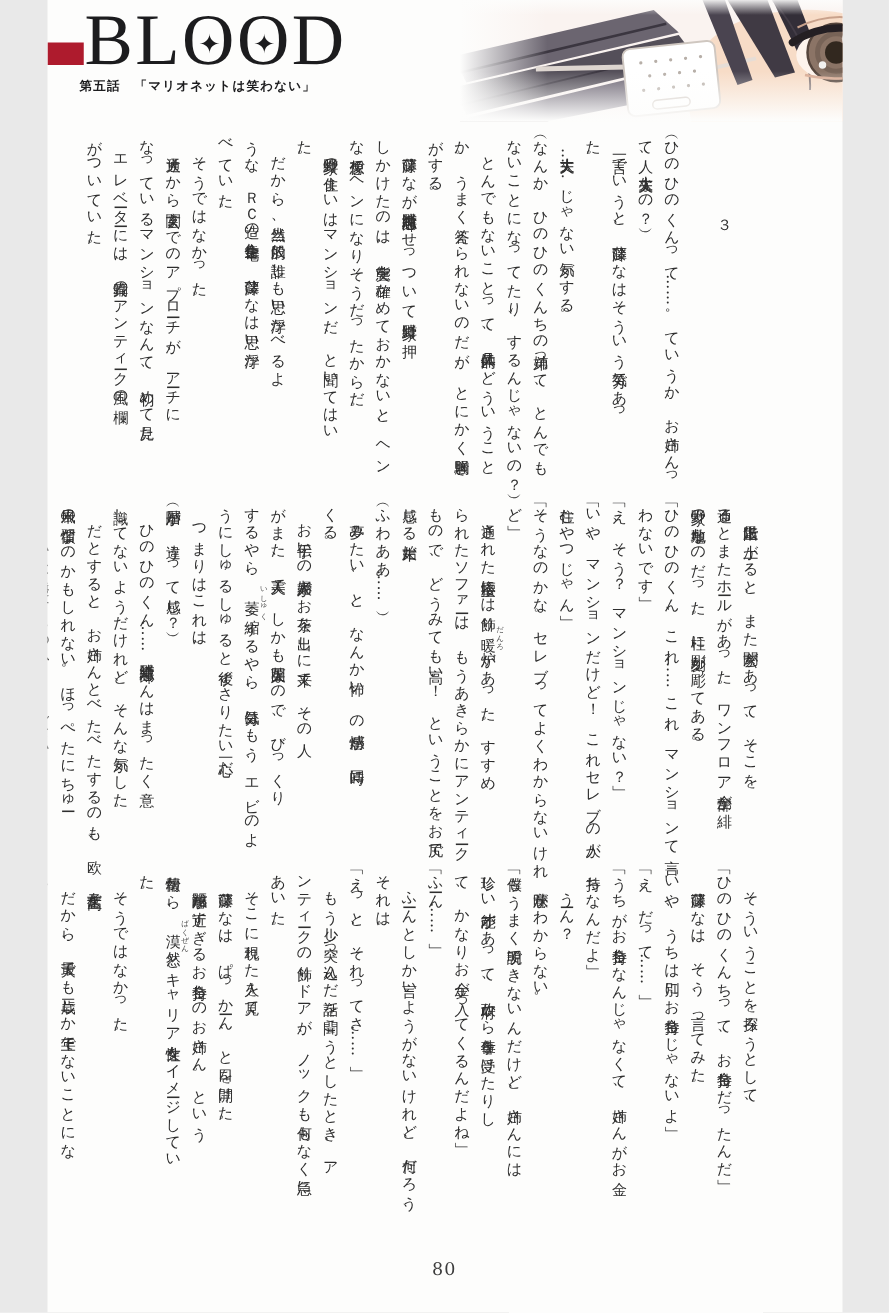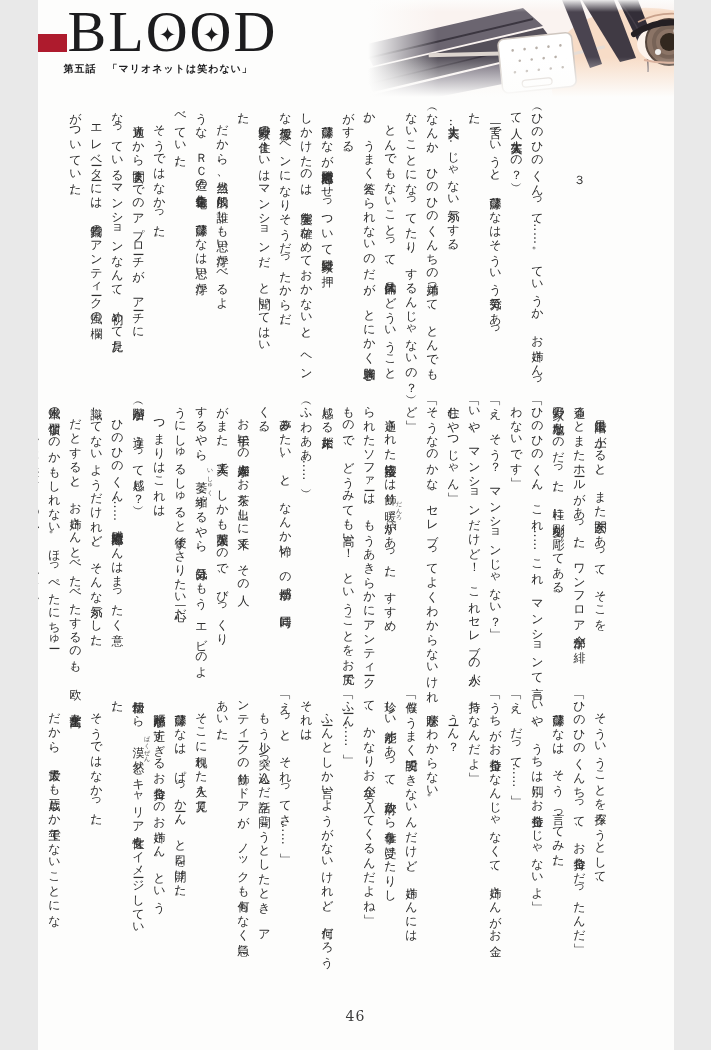--- a/index.html
+++ b/index.html
@@ -206,14 +206,14 @@
 　藤澤ひなは、ぱっかーん、と口を開けた。
 　距離感が近すぎるお金持ちのお姉さん。という
 情報から、<ruby>漠然<rt>ばくぜん</rt></ruby>とキャリア女性をイメージしてい
 た。
 　そうではなかった。
 　女子高生だ。
 　だから、最大でも三歳しか年上でないことにな
 る。</div>
   </main>
 
-  <div class="page-number">46</div>
+  <div class="page-number">80</div>
 </div>
 
 </body></html>

